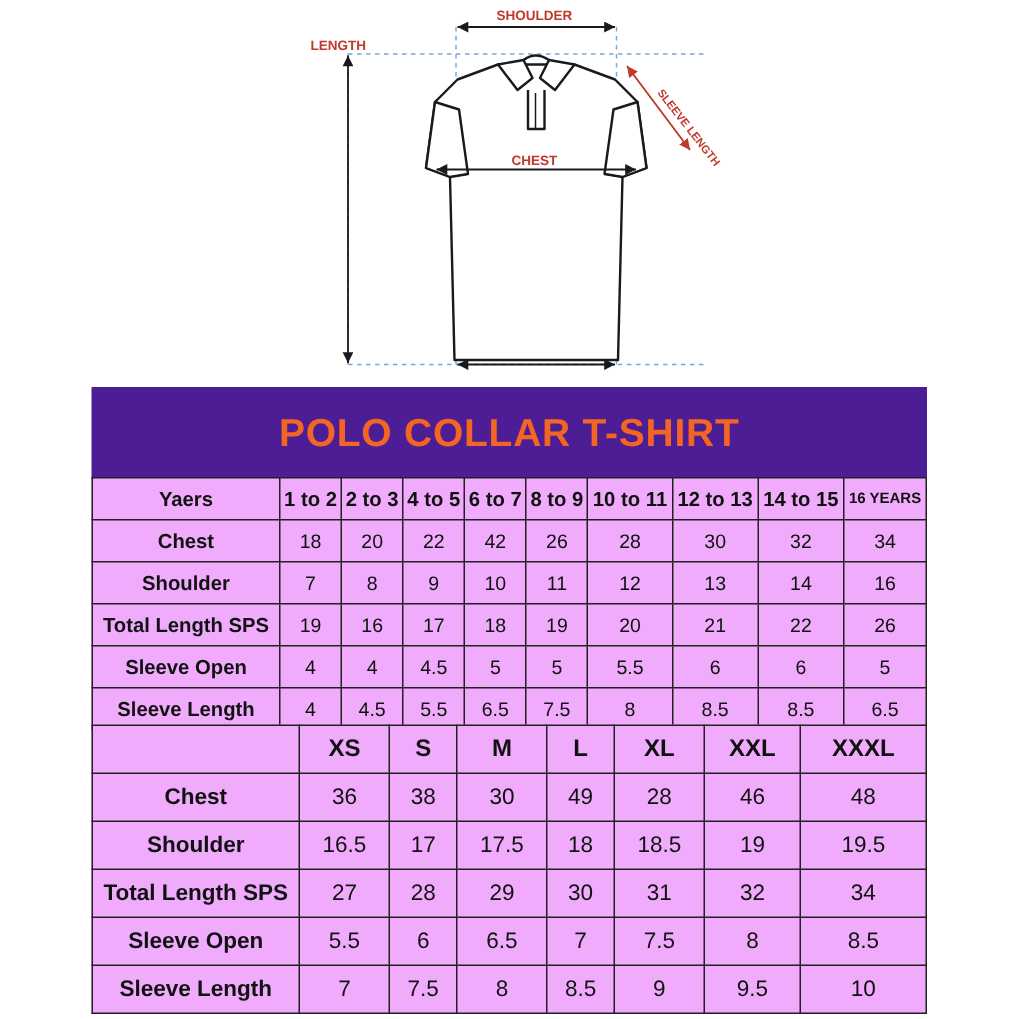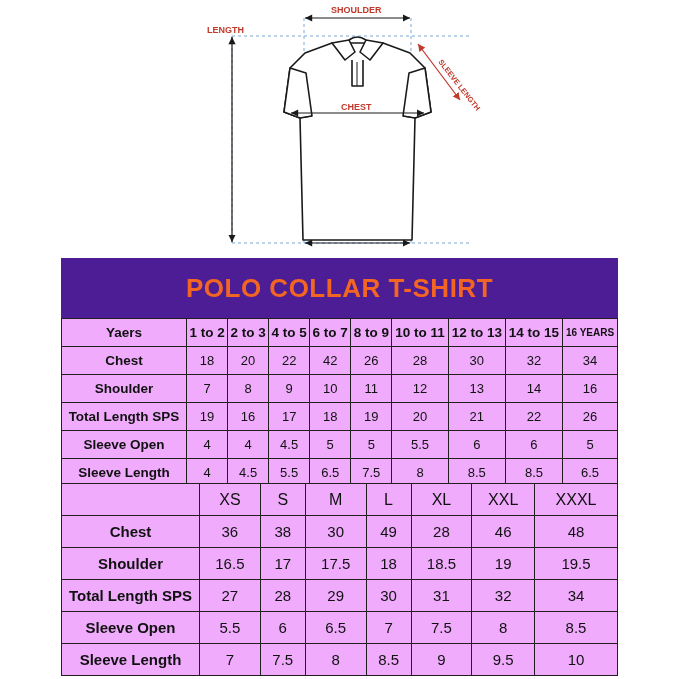--- a/index.html
+++ b/index.html
@@ -117,21 +117,21 @@
   .tbl-b td {
     height: 29px;
     font-size: 15px;
   }
   .tbl-b td.rowhead {
     font-weight: bold;
     font-size: 15px;
     width: 135px;
   }
   .tbl-b td.colhead {
-    font-weight: normal;
+    font-weight: bold;
     font-size: 16px;
   }
   .tbl-b td.blank {
     border-top: 1px solid #231f20;
   }
 </style>
 </head>
 <body>
 
 <div class="page">

